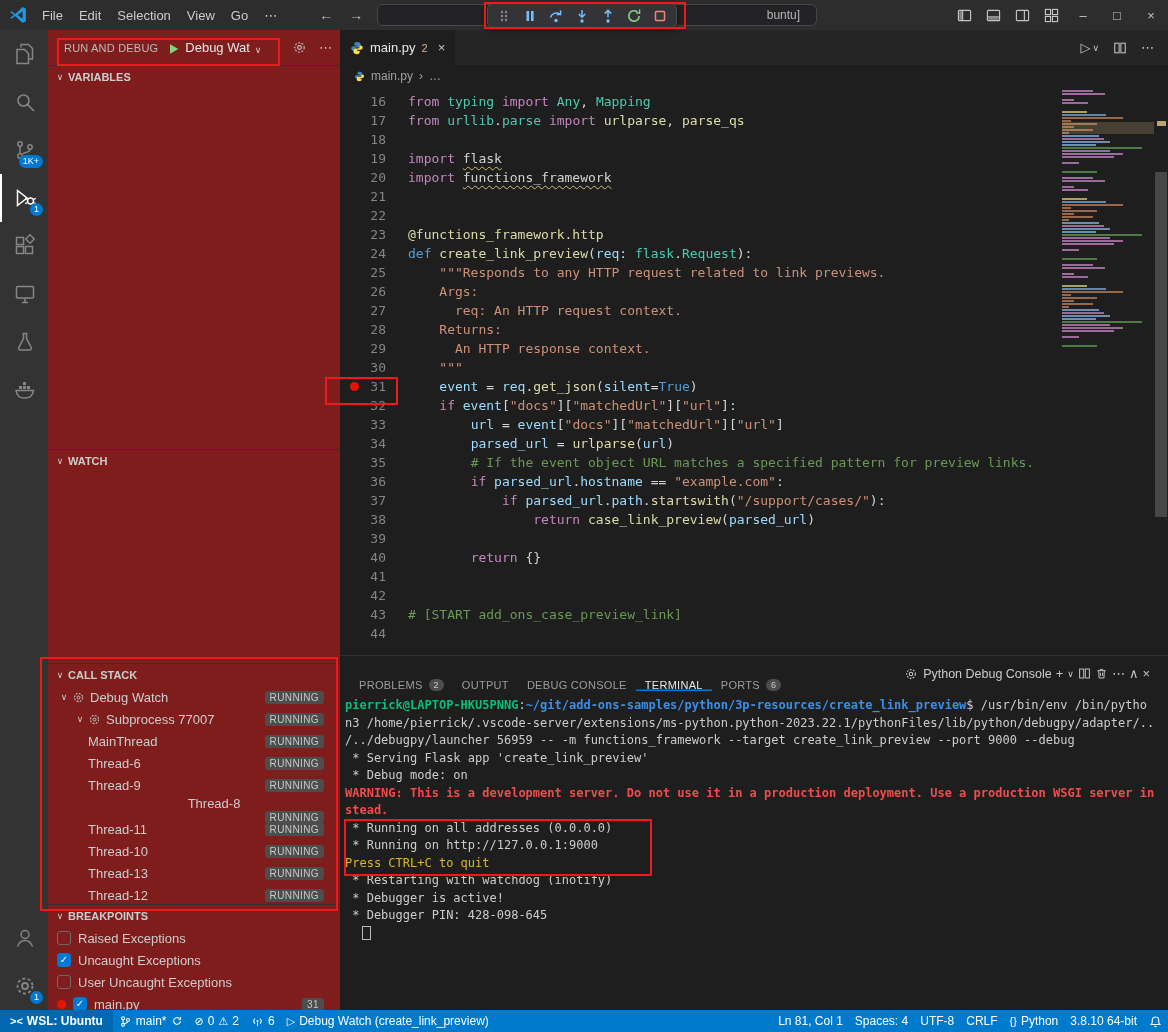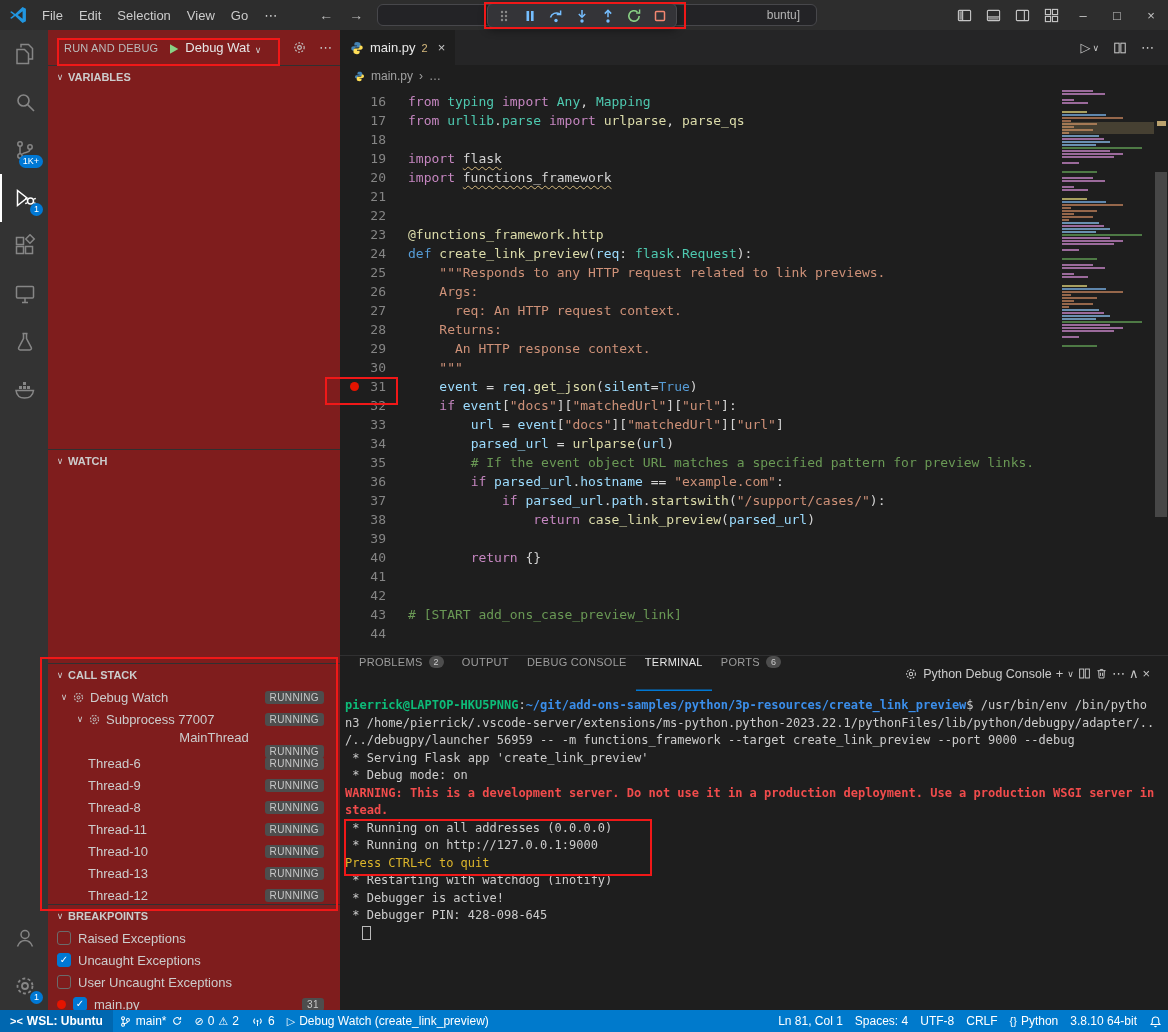--- a/index.html
+++ b/index.html
@@ -74,21 +74,21 @@
   .minimap{position:absolute;top:3px;right:14px;width:92px;z-index:2}
   .mm-line{height:2px;margin-bottom:1px}
   .mm-band{position:absolute;left:0;top:32px;width:100%;height:12px;background:rgba(215,186,125,.22)}
   .v-scroll{position:absolute;right:0;top:0;width:14px;height:100%}
   .v-thumb{position:absolute;right:1px;top:85px;width:12px;height:345px;background:rgba(121,121,121,.45)}
   .ov-mark{position:absolute;right:2px;top:34px;width:9px;height:5px;background:rgba(215,186,125,.85)}
 
   
   .panel{flex:1;background:#1e1e1e;border-top:1px solid #303031;display:flex;flex-direction:column;min-width:0;overflow:hidden}
   .panel-header{height:35px;display:flex;align-items:center;padding:0 8px 0 10px;flex-shrink:0}
-  .ptab{font-size:11px;color:#9d9d9d;padding:0 9px;height:35px;display:flex;align-items:flex-start;gap:6px;letter-spacing:.3px;white-space:nowrap}
+  .ptab{font-size:11px;color:#9d9d9d;padding:0 9px;height:35px;display:flex;align-items:flex-end;gap:6px;letter-spacing:.3px;white-space:nowrap}
   .ptab.active{color:#e7e7e7;box-shadow:inset 0 -1.5px 0 #0078d4}
   .ptab-badge{background:#4d4d4d;border-radius:9px;font-size:9px;padding:1px 5px;color:#ccc}
   .ptab-badge:empty{display:none}
   .panel-actions{margin-left:auto;display:flex;align-items:center;gap:4px;color:#c5c5c5;padding-right:10px;font-size:13px}
   .pa-label{display:flex;align-items:center;gap:5px;font-size:12.5px;color:#ccc}
   .terminal{flex:1;padding:6px 0 0 5px;font-family:"DejaVu Sans Mono","Liberation Mono",monospace;font-size:12px;line-height:17.5px;overflow:hidden}
   .t-line{white-space:pre;min-height:17.5px}
   .t-g{color:#0dbc79;font-weight:bold}
   .t-b{color:#3b8eea;font-weight:bold}
   .t-r{color:#f14c4c;font-weight:bold}
@@ -355,33 +355,33 @@
             <span class="chev">∨</span>
             <span class="cs-icon">
               <svg width="13" height="13" viewBox="0 0 16 16" fill="none" stroke="#c5c5c5">
                 <circle cx="8" cy="8" r="5" stroke-width="1.4" stroke-dasharray="2.2 1.7"></circle>
                 <circle cx="8" cy="8" r="1.8" stroke-width="1.2"></circle>
               </svg>
             </span>
             <span class="cs-label">Subprocess 77007</span>
             <span class="badge-pill">RUNNING</span>
           </div>
-          <div class="cs-row" style="padding-left: 40px; flex-direction: column;">
+          <div class="cs-row" style="padding-left: 40px;">
             <span class="cs-label">MainThread</span>
             <span class="badge-pill">RUNNING</span>
           </div>
           <div class="cs-row" style="padding-left: 40px;">
             <span class="cs-label">Thread-6</span>
             <span class="badge-pill">RUNNING</span>
           </div>
           <div class="cs-row" style="padding-left: 40px;">
             <span class="cs-label">Thread-9</span>
             <span class="badge-pill">RUNNING</span>
           </div>
-          <div class="cs-row" style="padding-left: 40px;">
+          <div class="cs-row" style="padding-left: 40px; flex-direction: column;">
             <span class="cs-label">Thread-8</span>
             <span class="badge-pill">RUNNING</span>
           </div>
           <div class="cs-row" style="padding-left: 40px;">
             <span class="cs-label">Thread-11</span>
             <span class="badge-pill">RUNNING</span>
           </div>
           <div class="cs-row" style="padding-left: 40px;">
             <span class="cs-label">Thread-10</span>
             <span class="badge-pill">RUNNING</span>

